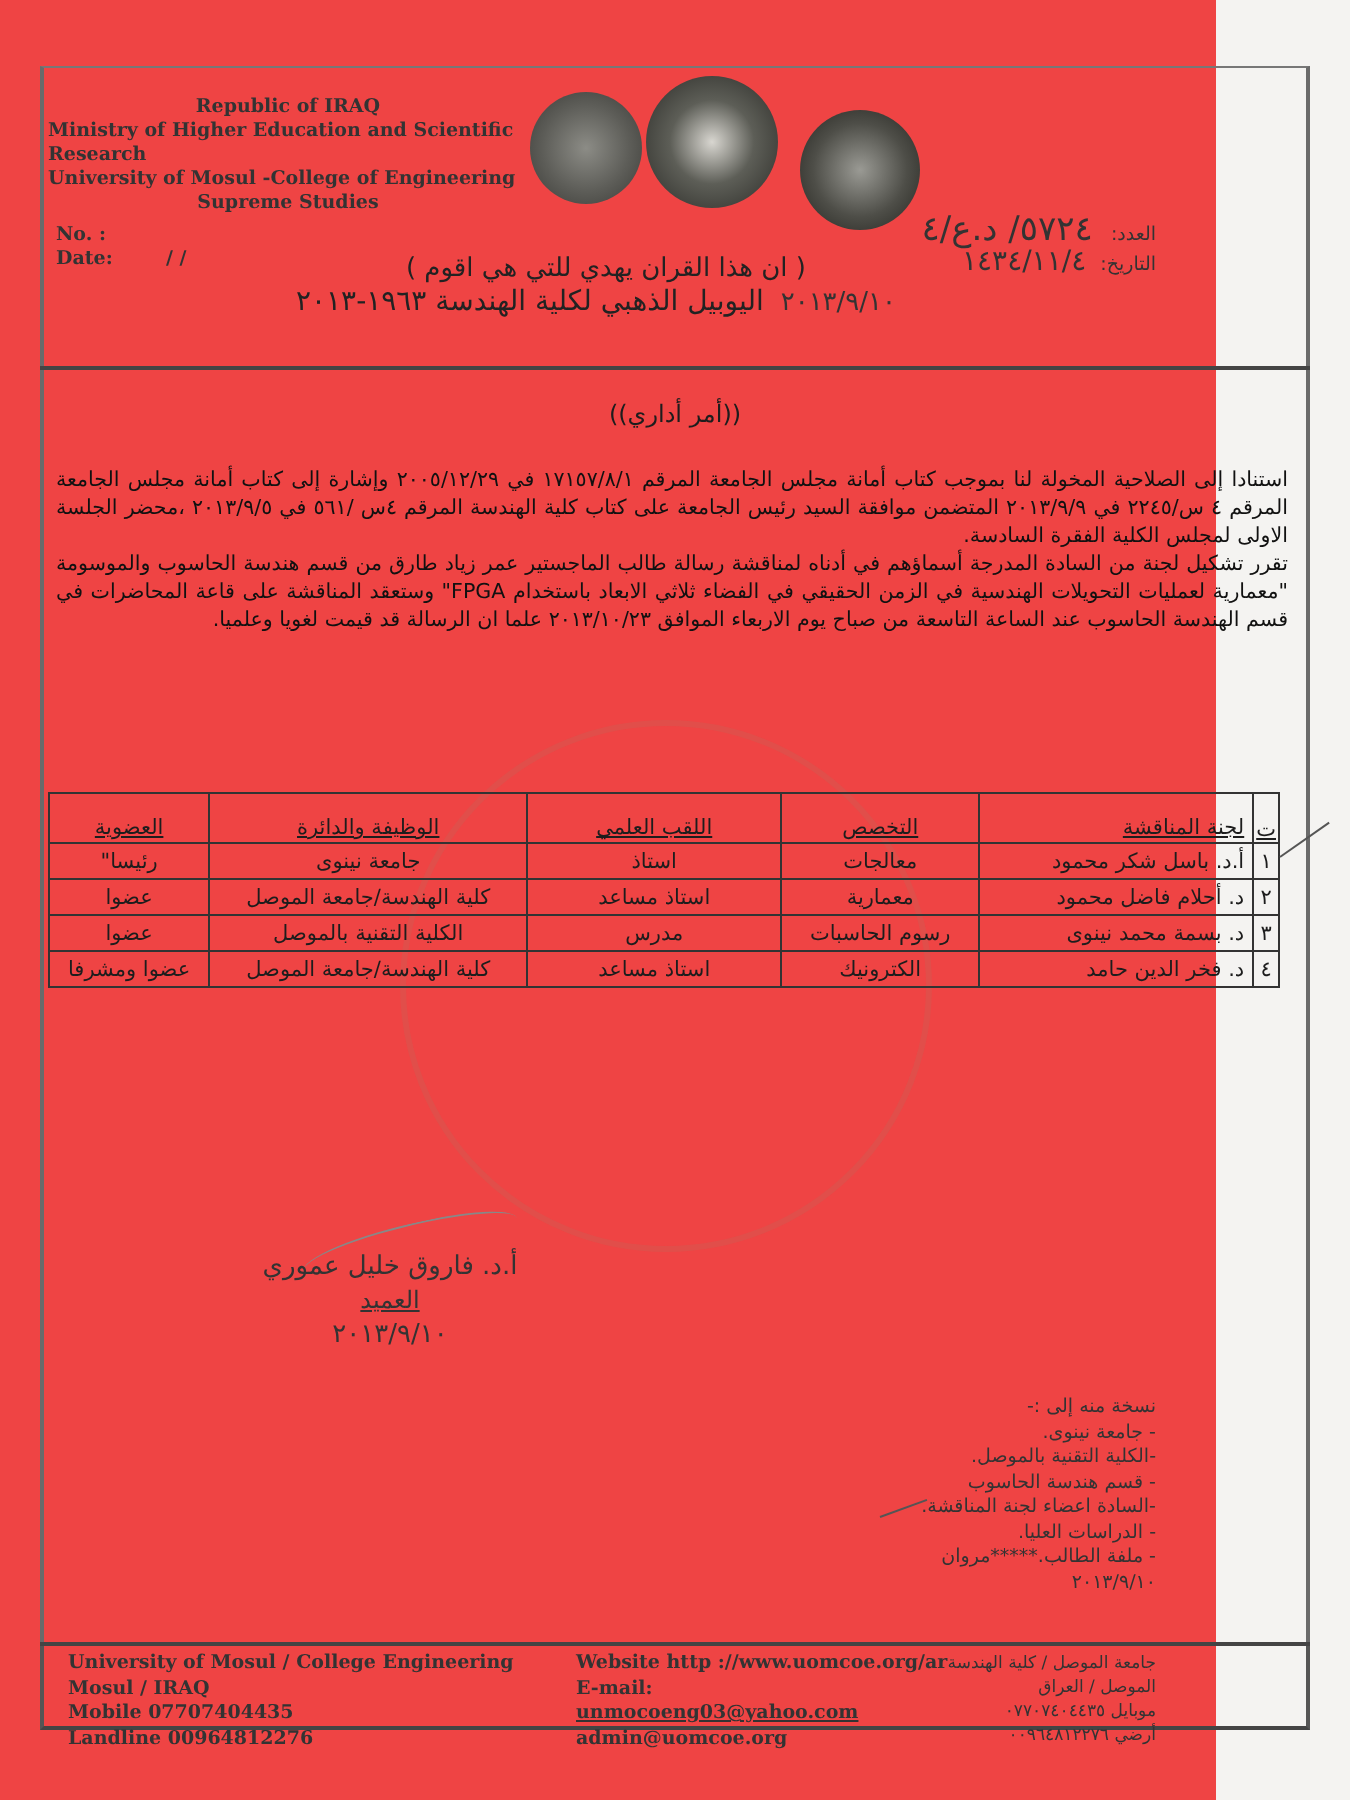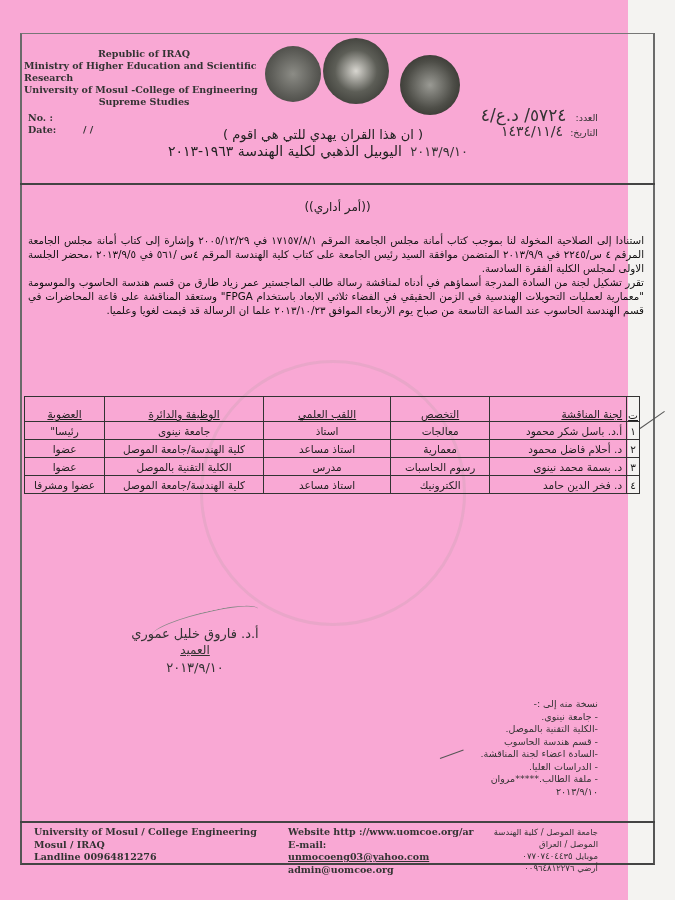--- a/index.html
+++ b/index.html
@@ -1,17 +1,17 @@
 <!DOCTYPE html>
 <html><head>
 <meta charset="utf-8">
 <style>
   html, body { margin:0; padding:0; }
   body { width:675px; height:900px; background:#f4f3f1; position:relative; overflow:hidden; font-family:"DejaVu Sans", sans-serif; color:#1d1d1d; }
-  .page { position:absolute; left:0; top:0; width:608px; height:900px; background:#f9a8d4;padding-left:20px; }
+  .page { position:absolute; left:0; top:0; width:608px; height:900px; background:#ef4444; }
   .frame { position:absolute; left:20px; top:33px; width:635px; height:788px; border-left:2px solid #6a6a6a; border-right:2px solid #6a6a6a; border-top:1.5px solid #777; box-sizing:border-box; }
   .hr-top { position:absolute; left:20px; top:183px; width:635px; height:2px; background:#444; }
   .hdr-en { position:absolute; left:24px; top:48px; width:240px; font-family:"DejaVu Serif", serif; font-weight:bold; font-size:9.5px; line-height:12px; color:#333; text-align:center; }
   .hdr-en .left { text-align:left; }
   .no-date { position:absolute; left:28px; top:112px; font-family:"DejaVu Serif", serif; font-weight:bold; font-size:9.5px; line-height:12px; color:#333; }
   .no-date .slash { position:absolute; left:55px; top:12px; white-space:nowrap; }
   .logo { position:absolute; border-radius:50%; }
   .logo1 { left:265px; top:46px; width:56px; height:56px; background:radial-gradient(circle,#8c8c86 0%,#5d5d58 55%,#3a3a36 100%); }
   .logo2 { left:323px; top:38px; width:66px; height:66px; background:radial-gradient(circle,#d8d6d0 0%,#5d5e57 45%,#2a2a26 100%); }
   .logo3 { left:400px; top:55px; width:60px; height:60px; background:radial-gradient(circle,#9a9a94 0%,#4e4e48 55%,#24241f 100%); }
@@ -160,20 +160,21 @@
     <div>- ملفة الطالب.*****مروان</div>
     <div>٢٠١٣/٩/١٠</div>
   </div>
   <div class="stroke" style="left:440px; top:758px; width:25px; transform:rotate(-20deg);"></div>
 
   <div class="hr-bot"></div>
   <div class="footer"></div>
   <div class="ft-left">
     <div>University of Mosul / College Engineering</div>
     <div>Mosul / IRAQ</div>
+    <div>Mobile 07707404435</div>
     <div>Landline 00964812276</div>
   </div>
   <div class="ft-mid">
     <div>Website  http ://www.uomcoe.org/ar</div>
     <div>E-mail:</div>
     <div class="u">unmocoeng03@yahoo.com</div>
     <div>admin@uomcoe.org</div>
   </div>
   <div class="ft-right">
     <div>جامعة الموصل / كلية الهندسة</div>

